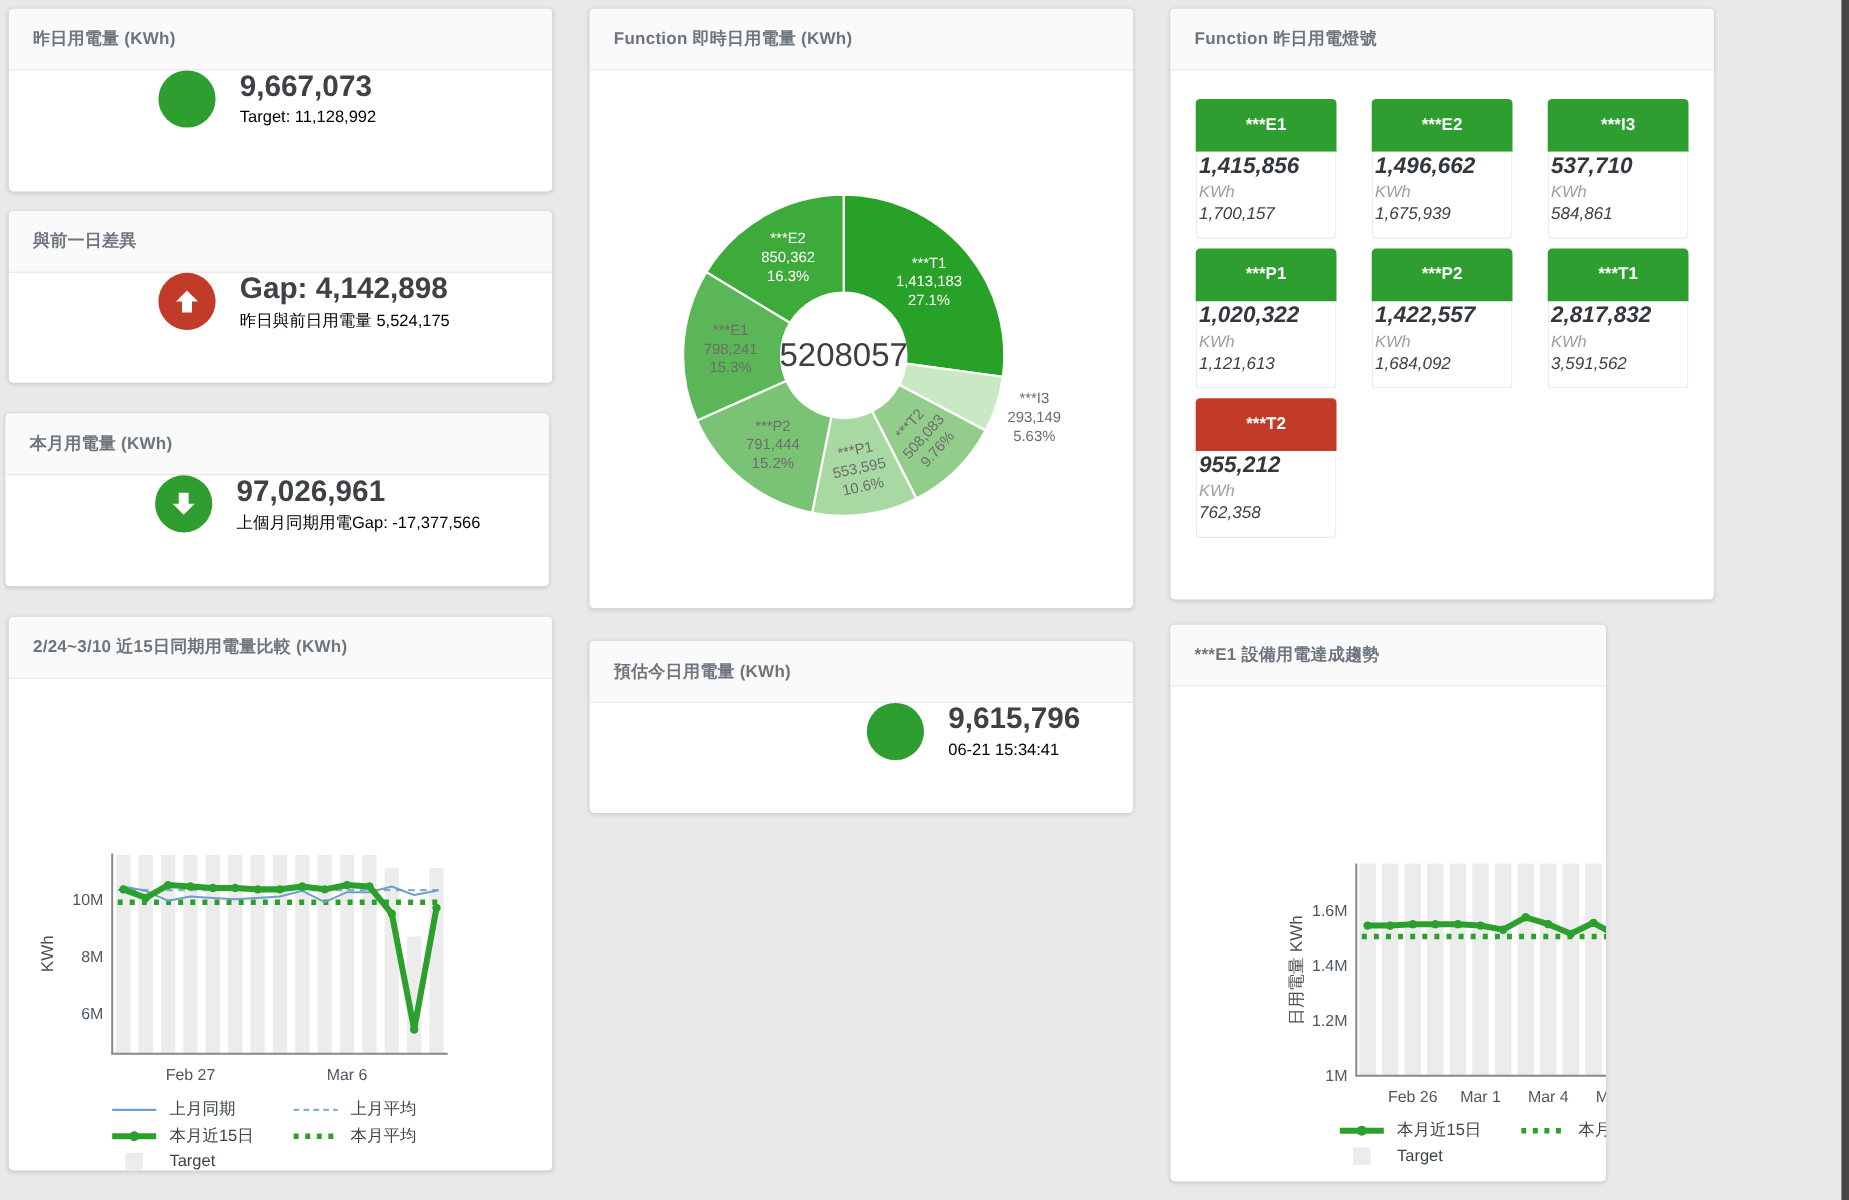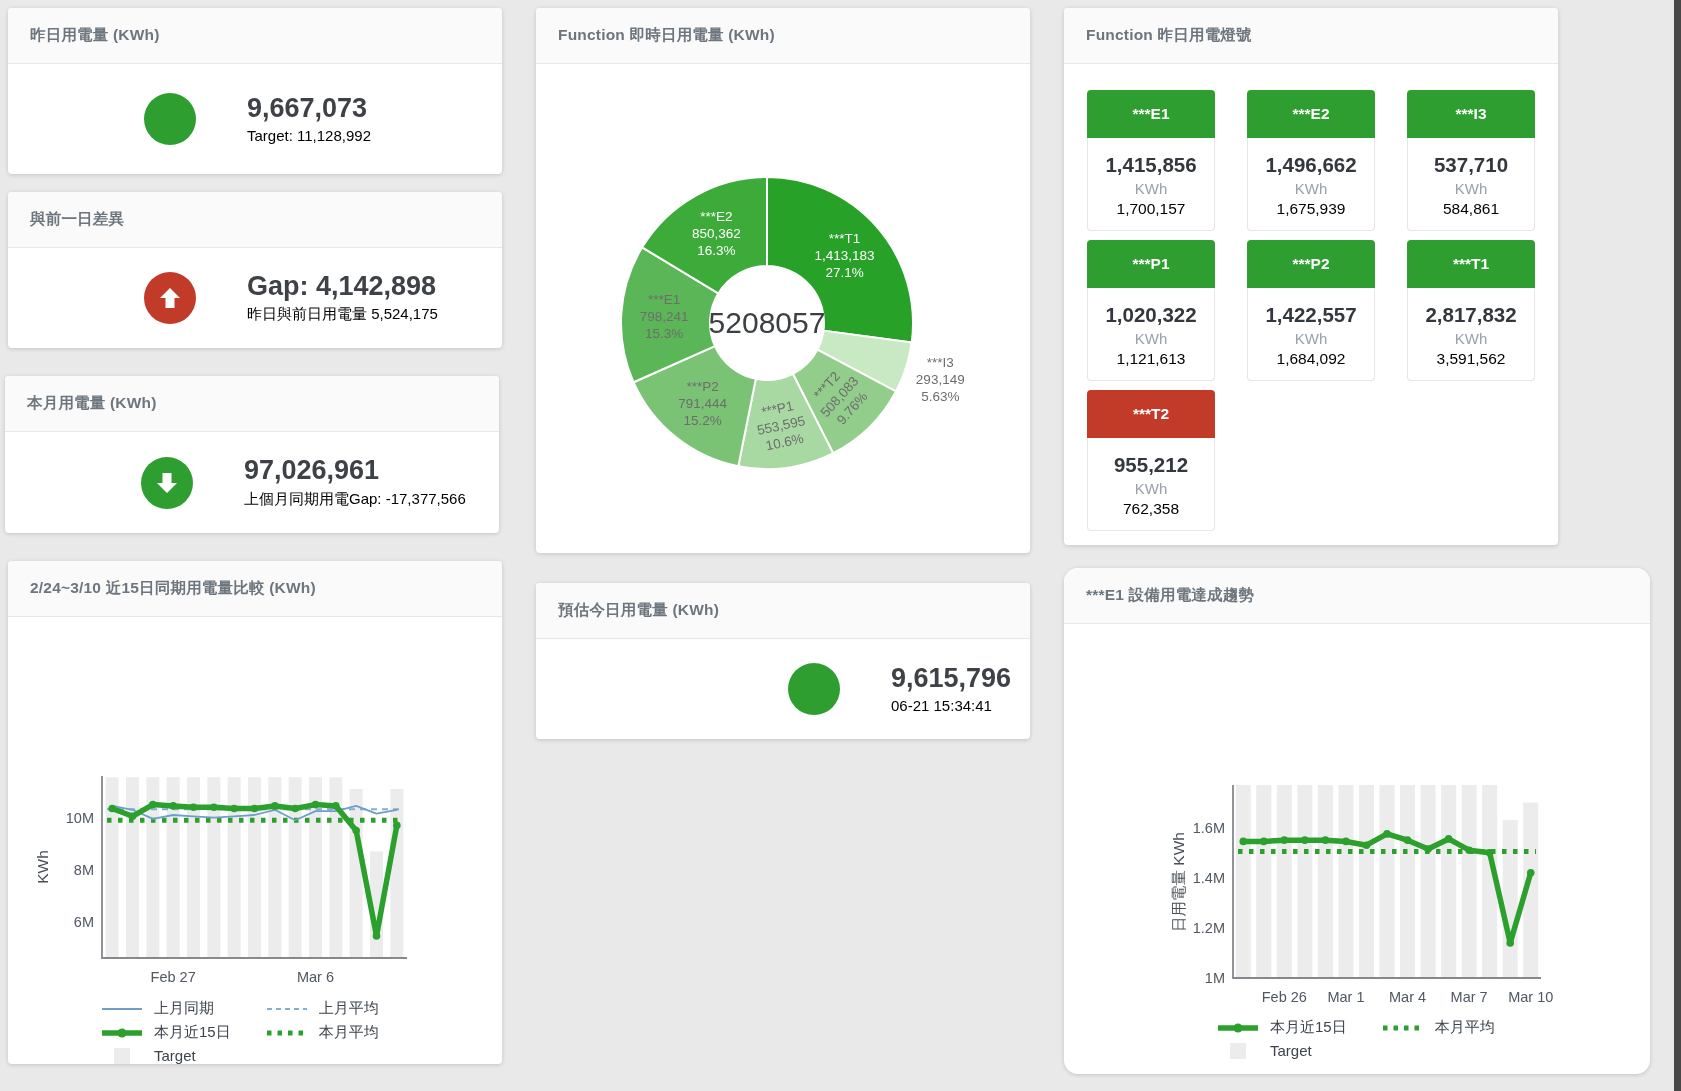--- a/index.html
+++ b/index.html
@@ -1,34 +1,34 @@
 <!DOCTYPE html>
 <html><head>
 <meta charset="utf-8">
 <style>
   html,body{margin:0;padding:0;}
   body{font-family:"Liberation Sans","DejaVu Sans",sans-serif;background:#e9e9e9;}
   .page{position:relative;width:1681px;height:1091px;background:#e9e9e9;overflow:hidden;}
   .card{position:absolute;background:#fff;border-radius:4px;box-shadow:0 1px 4px rgba(0,0,0,.16);overflow:hidden;}
   .card-header{height:55px;background:#fafafa;border-bottom:1px solid #e7e7e7;display:flex;align-items:center;padding:0 22px;}
   .card-title{font-size:15.5px;font-weight:700;color:#6d757e;letter-spacing:.2px;}
-  .stat-body{display:flex;align-items:center;height:calc(100% - 56px);gap:29px;}
+  .stat-body{display:flex;align-items:flex-start;height:calc(100% - 56px);}
   .pad-stat{padding-left:136px;}
   .pad-est{padding-left:252px;}
   .circle{width:52px;height:52px;border-radius:50%;flex:0 0 auto;display:flex;align-items:center;justify-content:center;}
   .stat-text{margin-left:22px;}
   .stat-value{font-size:27px;font-weight:700;color:#3e4247;line-height:1.1;}
   .stat-sub{font-size:15px;color:#000000;margin-top:4px;}
   .tile-grid{position:absolute;left:23px;top:82px;display:grid;grid-template-columns:repeat(3,128px);column-gap:32px;row-gap:9px;}
   .tile{width:128px;}
   .tile-header{height:48px;border-radius:4px 4px 0 0;color:#fff;font-weight:700;font-size:15.5px;display:flex;align-items:center;justify-content:center;}
-  .tile-body{border:1px solid #e6e6e6;border-top:none;border-radius:0 0 4px 4px;text-align:center;padding:15px 2px 12px;background:#fff;}
+  .tile-body{border:1px solid #e6e6e6;border-top:none;border-radius:0 0 4px 4px;text-align:left;padding:1px 2px 12px;background:#fff;font-style:italic;}
   .tile-value{font-size:20.5px;font-weight:700;color:#33383e;}
   .tile-unit{font-size:15px;color:#99a0a8;margin-top:3px;}
-  .tile-target{font-size:15.5px;color:#000000;margin-top:3px;}
+  .tile-target{font-size:15.5px;color:#404040;margin-top:3px;}
   .legend{display:grid;grid-template-columns:max-content max-content;column-gap:34px;row-gap:5px;margin-top:4px;}
   .leg-item{display:flex;align-items:center;gap:10px;}
   .leg-label{font-size:15px;color:#3d444c;}
   .chart-svg{display:block;}
   text{font-family:"Liberation Sans","DejaVu Sans",sans-serif;}
   .scrollbar{position:absolute;right:0;top:0;width:7px;height:100%;background:#474747;}
 </style>
 </head>
 <body>
 
@@ -257,21 +257,21 @@
           <div class="tile-header" style="background: rgb(194, 59, 41);">***T2</div>
           <div class="tile-body">
             <div class="tile-value">955,212</div>
             <div class="tile-unit">KWh</div>
             <div class="tile-target">762,358</div>
           </div>
         </div>
       </div>
   </div>
 
-  <div class="card" style="left:1064px;top:568px;width:586px;height:506px;border-radius:14px;">
+  <div class="card" style="left:1064px;top:568px;width:396px;height:506px;">
     <div class="card-header">
       <span class="card-title">***E1 設備用電達成趨勢</span>
     </div>
     <svg id="chart-e1" class="chart-svg" width="494" height="390">
         <rect x="171.76666666666668" y="161.038" width="15" height="192.962" fill="#ececec"></rect>
         <rect x="192.3" y="161.038" width="15" height="192.962" fill="#ececec"></rect>
         <rect x="212.83333333333334" y="161.038" width="15" height="192.962" fill="#ececec"></rect>
         <rect x="233.36666666666667" y="161.038" width="15" height="192.962" fill="#ececec"></rect>
         <rect x="253.89999999999998" y="161.038" width="15" height="192.962" fill="#ececec"></rect>
         <rect x="274.43333333333334" y="161.038" width="15" height="192.962" fill="#ececec"></rect>

